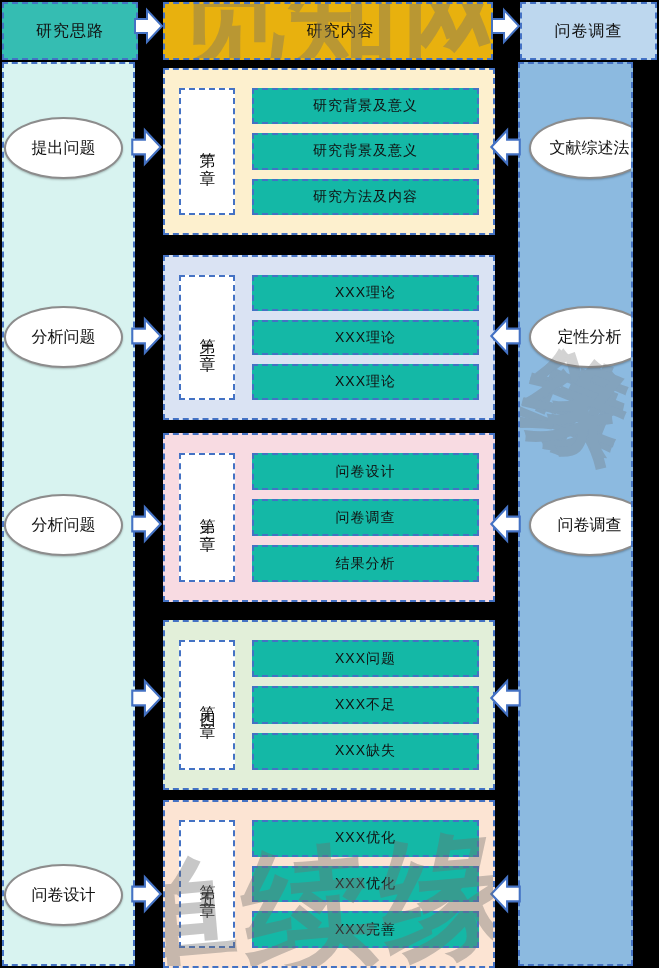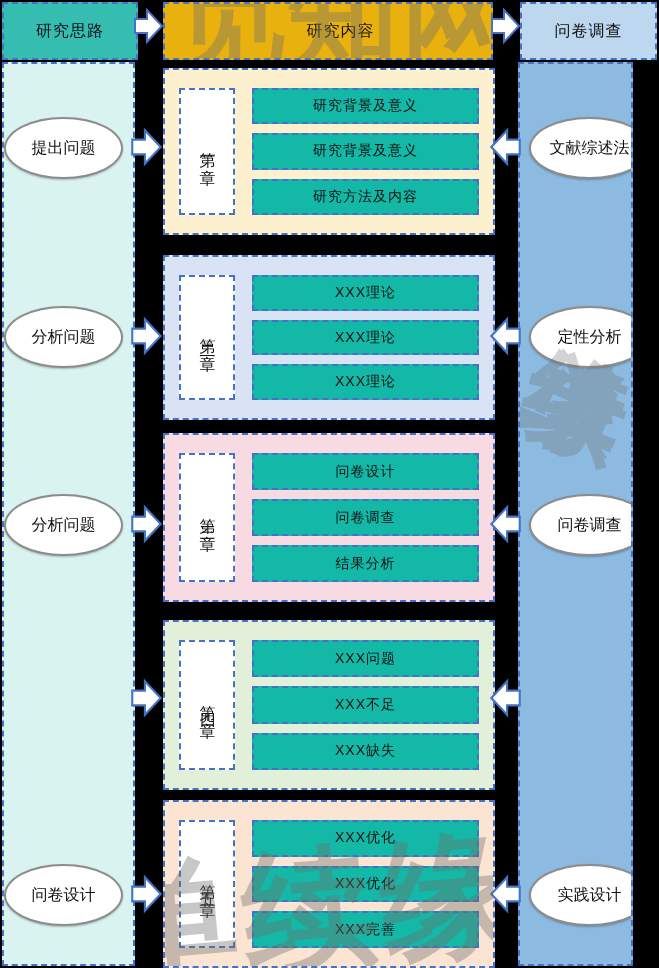--- a/index.html
+++ b/index.html
@@ -194,19 +194,16 @@
   <div class="col col-right">
     <div class="ellipse e0">
         <span>文献综述法</span>
       </div>
     <div class="ellipse e1">
         <span>定性分析</span>
       </div>
     <div class="ellipse e2">
         <span>问卷调查</span>
       </div>
-    <div class="ellipse e4">
-        <span>实践设计</span>
-      </div>
     <div class="wm wm-side wm-in-right">单续缘</div>
   </div>
 
 </div>
 
 </body></html>

